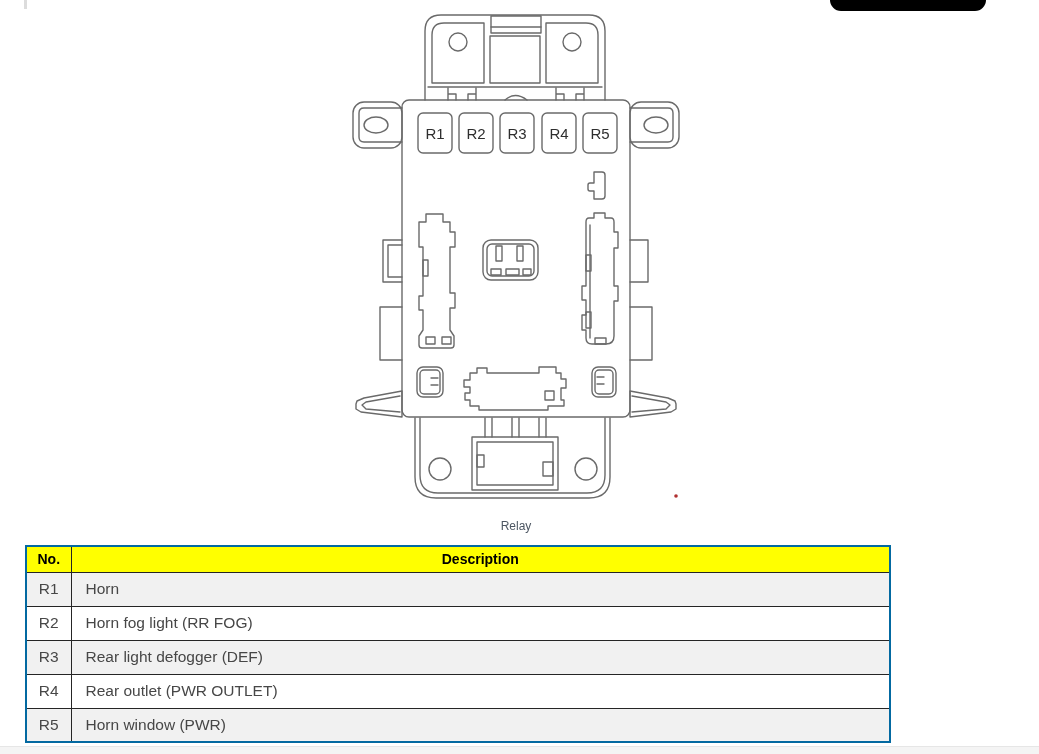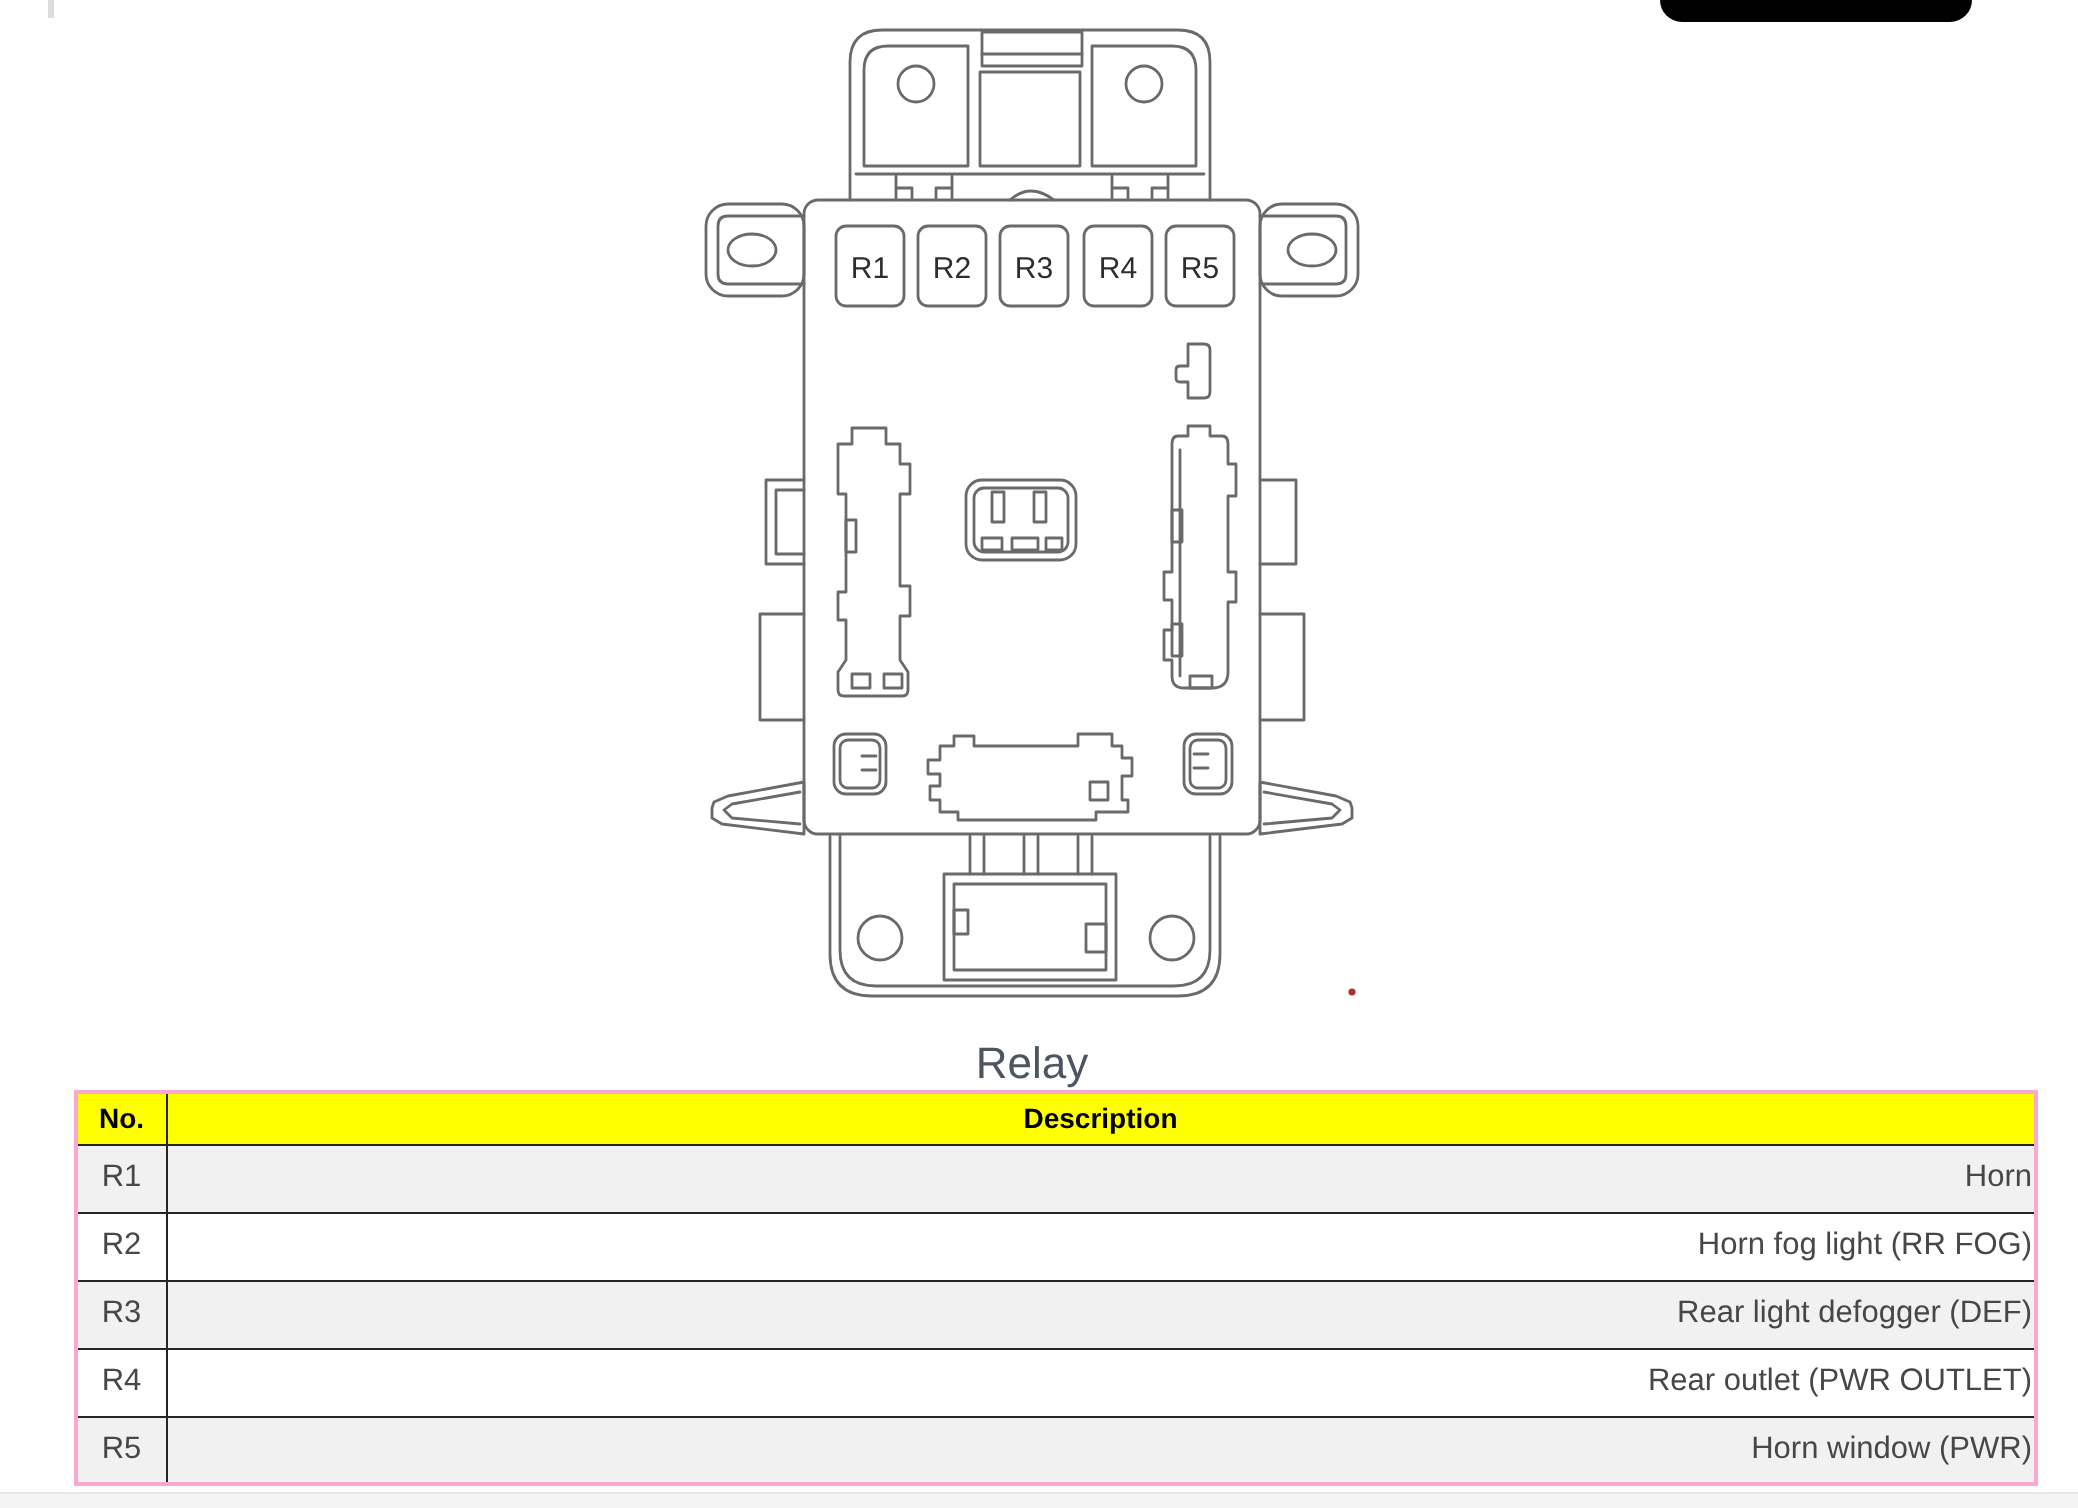--- a/index.html
+++ b/index.html
@@ -17,38 +17,38 @@
     position:absolute;left:24px;top:0;width:3px;height:9px;background:#dcdcdc;
   }
   
   .diagram-wrap{position:absolute;left:340px;top:5px;width:350px;height:505px;}
   .diagram-wrap svg{display:block;width:100%;height:100%;}
   .dline{stroke:#6a6a6a;stroke-width:1.4;fill:none;stroke-linejoin:round;stroke-linecap:round;}
   .relay-label{fill:#2e2e2e;font-size:15px;font-family:"Liberation Sans",sans-serif;text-anchor:middle;}
   
   .caption{
     position:absolute;left:25px;top:519px;width:982px;height:22px;
-    text-align:center;font-size:22px;color:#4c5662;
+    text-align:center;font-size:12px;color:#4c5662;
   }
   
   table.relay-table{
-    position:absolute;left:37px;top:545px;width:982px;
-    border-collapse:collapse;border:2px solid #f9a8d4;
+    position:absolute;left:25px;top:545px;width:866px;
+    border-collapse:collapse;border:2px solid #0369a1;
     table-layout:fixed;
   }
   .relay-table th,.relay-table td{border:1px solid #252525;}
   .relay-table thead tr{height:26px;background:#ffff00;}
   .relay-table thead th{
     font-size:14px;font-weight:bold;color:#000;text-align:center;padding:0;
   }
   .relay-table tbody tr{height:34px;background:#ffffff;}
   .relay-table tbody tr:nth-child(odd){background:#f1f1f1;}
   .relay-table td{font-size:15.5px;color:#474747;vertical-align:middle;}
   .relay-table td.no-cell{text-align:center;}
-  .relay-table td.desc-cell{text-align:right;padding-left:14px;}
+  .relay-table td.desc-cell{text-align:left;padding-left:14px;}
   col.col-no{width:45px;}
   
   .footer-strip{
     position:absolute;left:0;top:746px;width:1039px;height:8px;
     background:#f4f4f4;border-top:1px solid #e6e6e6;
   }
 </style>
 </head>
 <body>
 

